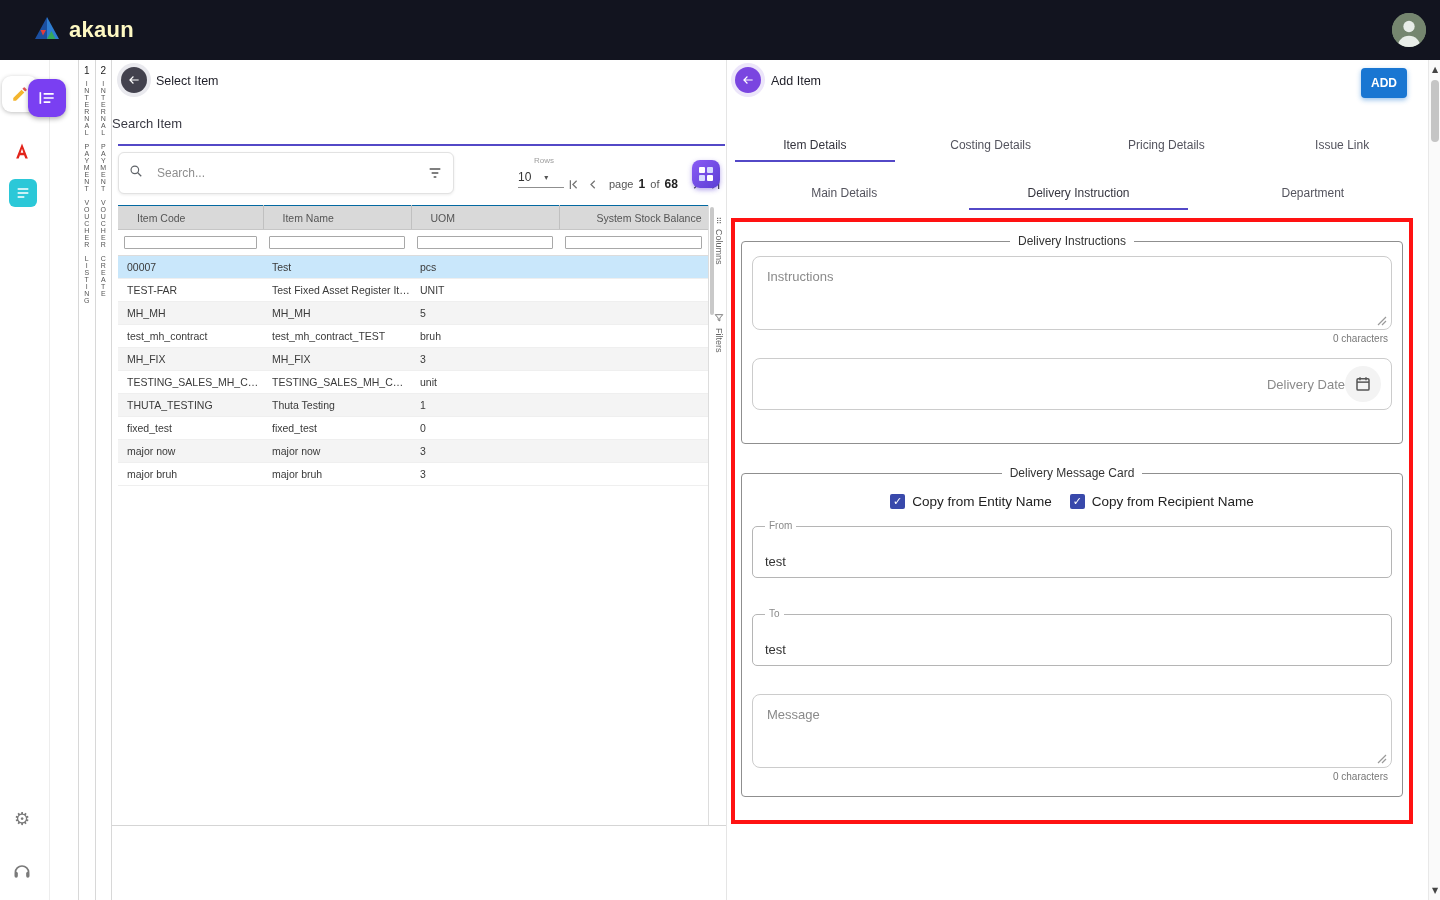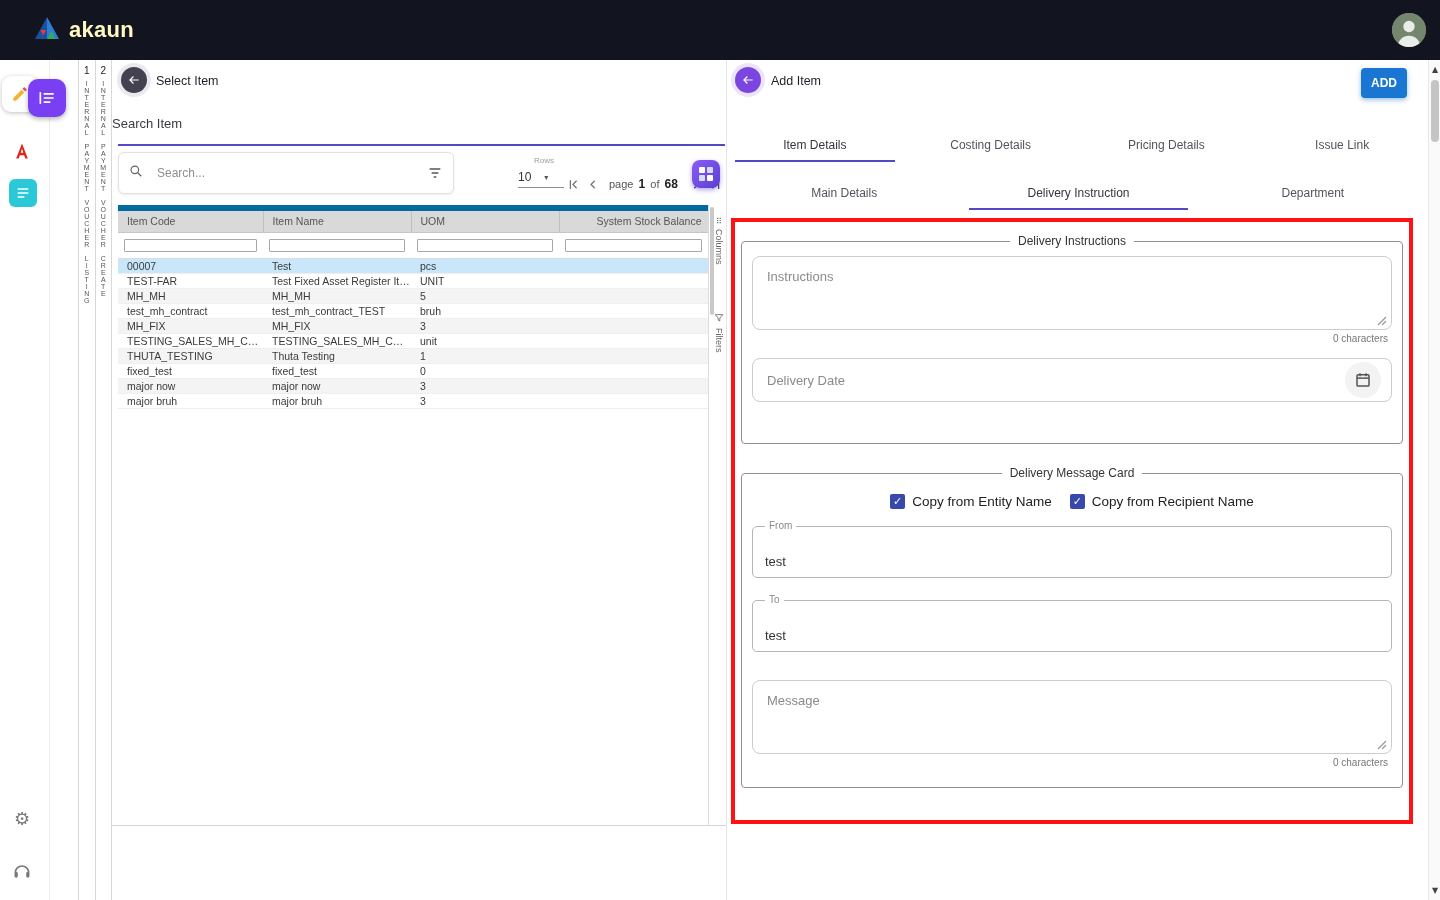--- a/index.html
+++ b/index.html
@@ -61,26 +61,26 @@
   .pagination{position:absolute;left:452px;top:112px;height:24px;display:flex;align-items:center;gap:1px;}
   .pg-btn{display:flex;align-items:center;padding:2px;}
   .pg-text{margin:0 5px;font-size:11px;color:#555;white-space:nowrap;}
   .pg-text b{font-size:12px;color:#222;margin:0 2px;}
   .grid-btn{position:absolute;left:580px;top:100px;width:28px;height:28px;border-radius:8px;
     background:linear-gradient(135deg,#8a5cf5,#5b3fd4);display:flex;align-items:center;justify-content:center;
     box-shadow:0 2px 5px rgba(91,63,212,.45);}
 
   .item-table{position:absolute;left:6px;top:145px;width:590px;border-collapse:collapse;table-layout:fixed;font-size:10.5px;}
   .item-table col.c1{width:145px;} .item-table col.c2{width:148px;} .item-table col.c3{width:148px;} .item-table col.c4{width:149px;}
-  .head-row th{background:#d9d9d9;height:24px;font-weight:normal;color:#555;text-align:left;padding-left:9px;
-    border-top:6px solid #0369a1;border-bottom:1px solid #c6c6c6;border-right:1px solid #c0c0c0;white-space:nowrap;overflow:hidden;}
+  .head-row th{background:#d9d9d9;height:24px;font-weight:normal;color:#555;text-align:left;padding-left:19px;
+    border-top:1px solid #0369a1;border-bottom:1px solid #c6c6c6;border-right:1px solid #c0c0c0;white-space:nowrap;overflow:hidden;}
   .head-row th.num{text-align:right;padding-right:6px;}
   .filter-row th{background:#fff;height:26px;border-bottom:1px solid #dcdcdc;padding:0 6px;}
   .col-filter{width:100%;height:13px;border:1px solid #a8a8a8;border-radius:1px;outline:none;}
-  .item-table td{height:15px;border-bottom:1px solid #efefef;padding-left:9px;color:#3a3a3a;
+  .item-table td{height:23px;border-bottom:1px solid #efefef;padding-left:9px;color:#3a3a3a;
     white-space:nowrap;overflow:hidden;text-overflow:ellipsis;}
   tr.stripe td{background:#f4f4f4;margin-top:24px;}
   tr.selected td{background:#c9e7fb;}
   .item-row{cursor:pointer;}
 
   .side-strip{position:absolute;left:596px;top:145px;width:18px;height:620px;border-left:1px solid #ddd;}
   .strip-thumb{position:absolute;left:1px;top:2px;width:4px;height:108px;background:#c9c9c9;border-radius:2px;cursor:grab;}
   .strip-group{position:absolute;left:5px;display:flex;flex-direction:column;align-items:center;gap:3px;cursor:pointer;}
   .strip-group.g-columns{top:12px;}
   .strip-group.g-filters{top:108px;}
@@ -102,30 +102,30 @@
   .red-box{position:absolute;left:4px;top:158px;width:682px;height:606px;border:4px solid var(--red);overflow:hidden;}
   .fs{margin:12px 6px 0;border:1px solid #8f8f8f;border-radius:4px;padding:0 10px 16px;min-height:210px;}
   .fs2{margin-top:22px;min-height:322px;padding-bottom:14px;}
   .fs legend{margin:0 auto;padding:0 8px;font-size:12px;color:#333;text-align:center;}
   .textarea-box{position:relative;margin-top:8px;height:74px;border:1px solid #ccc;border-radius:8px;background:#fff;}
   .textarea-box textarea{width:100%;height:100%;border:none;outline:none;resize:none;background:transparent;
     padding:12px 14px;font:13px "Liberation Sans",sans-serif;color:#333;border-radius:8px;}
   .textarea-box textarea::placeholder{color:#8a8a8a;}
   .resize-handle{position:absolute;right:4px;bottom:3px;cursor:nwse-resize;line-height:0;}
   .char-count{text-align:right;font-size:10px;color:#777;margin-top:3px;padding-right:4px;}
-  .date-field{margin-top:14px;height:44px;border:1px solid #ccc;border-radius:8px;display:flex;align-items:center;
-    justify-content:space-between;padding:0 10px 0 14px;cursor:text;}
+  .date-field{margin-top:14px;height:52px;border:1px solid #ccc;border-radius:8px;display:flex;align-items:center;
+    justify-content:flex-end;padding:0 10px 0 14px;cursor:text;}
   .date-label{font-size:13px;color:#8a8a8a;}
   .icon-btn{width:36px;height:36px;border-radius:50%;background:#f3f3f3;display:flex;align-items:center;justify-content:center;cursor:pointer;}
   .checkbox-row{display:flex;justify-content:center;align-items:center;gap:18px;margin-top:12px;height:18px;}
   .cb-group{display:flex;align-items:center;gap:7px;cursor:pointer;}
   .checkbox{width:15px;height:15px;background:#3949ab;border-radius:2px;color:#fff;font-size:11px;line-height:15px;text-align:center;}
   .cb-label{font-size:13.5px;color:#222;}
   .notch-field{position:relative;margin-top:16px;height:52px;border:1px solid #b5b5b5;border-radius:5px;}
-  .to-field{margin-top:22px;}
+  .to-field{margin-top:36px;}
   .notch-label{position:absolute;top:-7px;left:12px;background:#fff;padding:0 4px;font-size:10px;color:#8a8a8a;}
   .notch-field input{position:absolute;left:0;top:0;width:100%;height:100%;border:none;outline:none;background:transparent;
     padding:18px 12px 0;font:13px "Liberation Sans",sans-serif;color:#333;}
   .msg-box{margin-top:28px;}
 
   
   .page-scrollbar{position:absolute;right:0;top:60px;width:12px;height:840px;background:#fafafa;border-left:1px solid #e8e8e8;}
   .sb-arrow{position:absolute;left:0;width:12px;text-align:center;font-size:8px;color:#444;cursor:pointer;}
   .sb-up{top:5px;}
   .sb-down{bottom:5px;}

